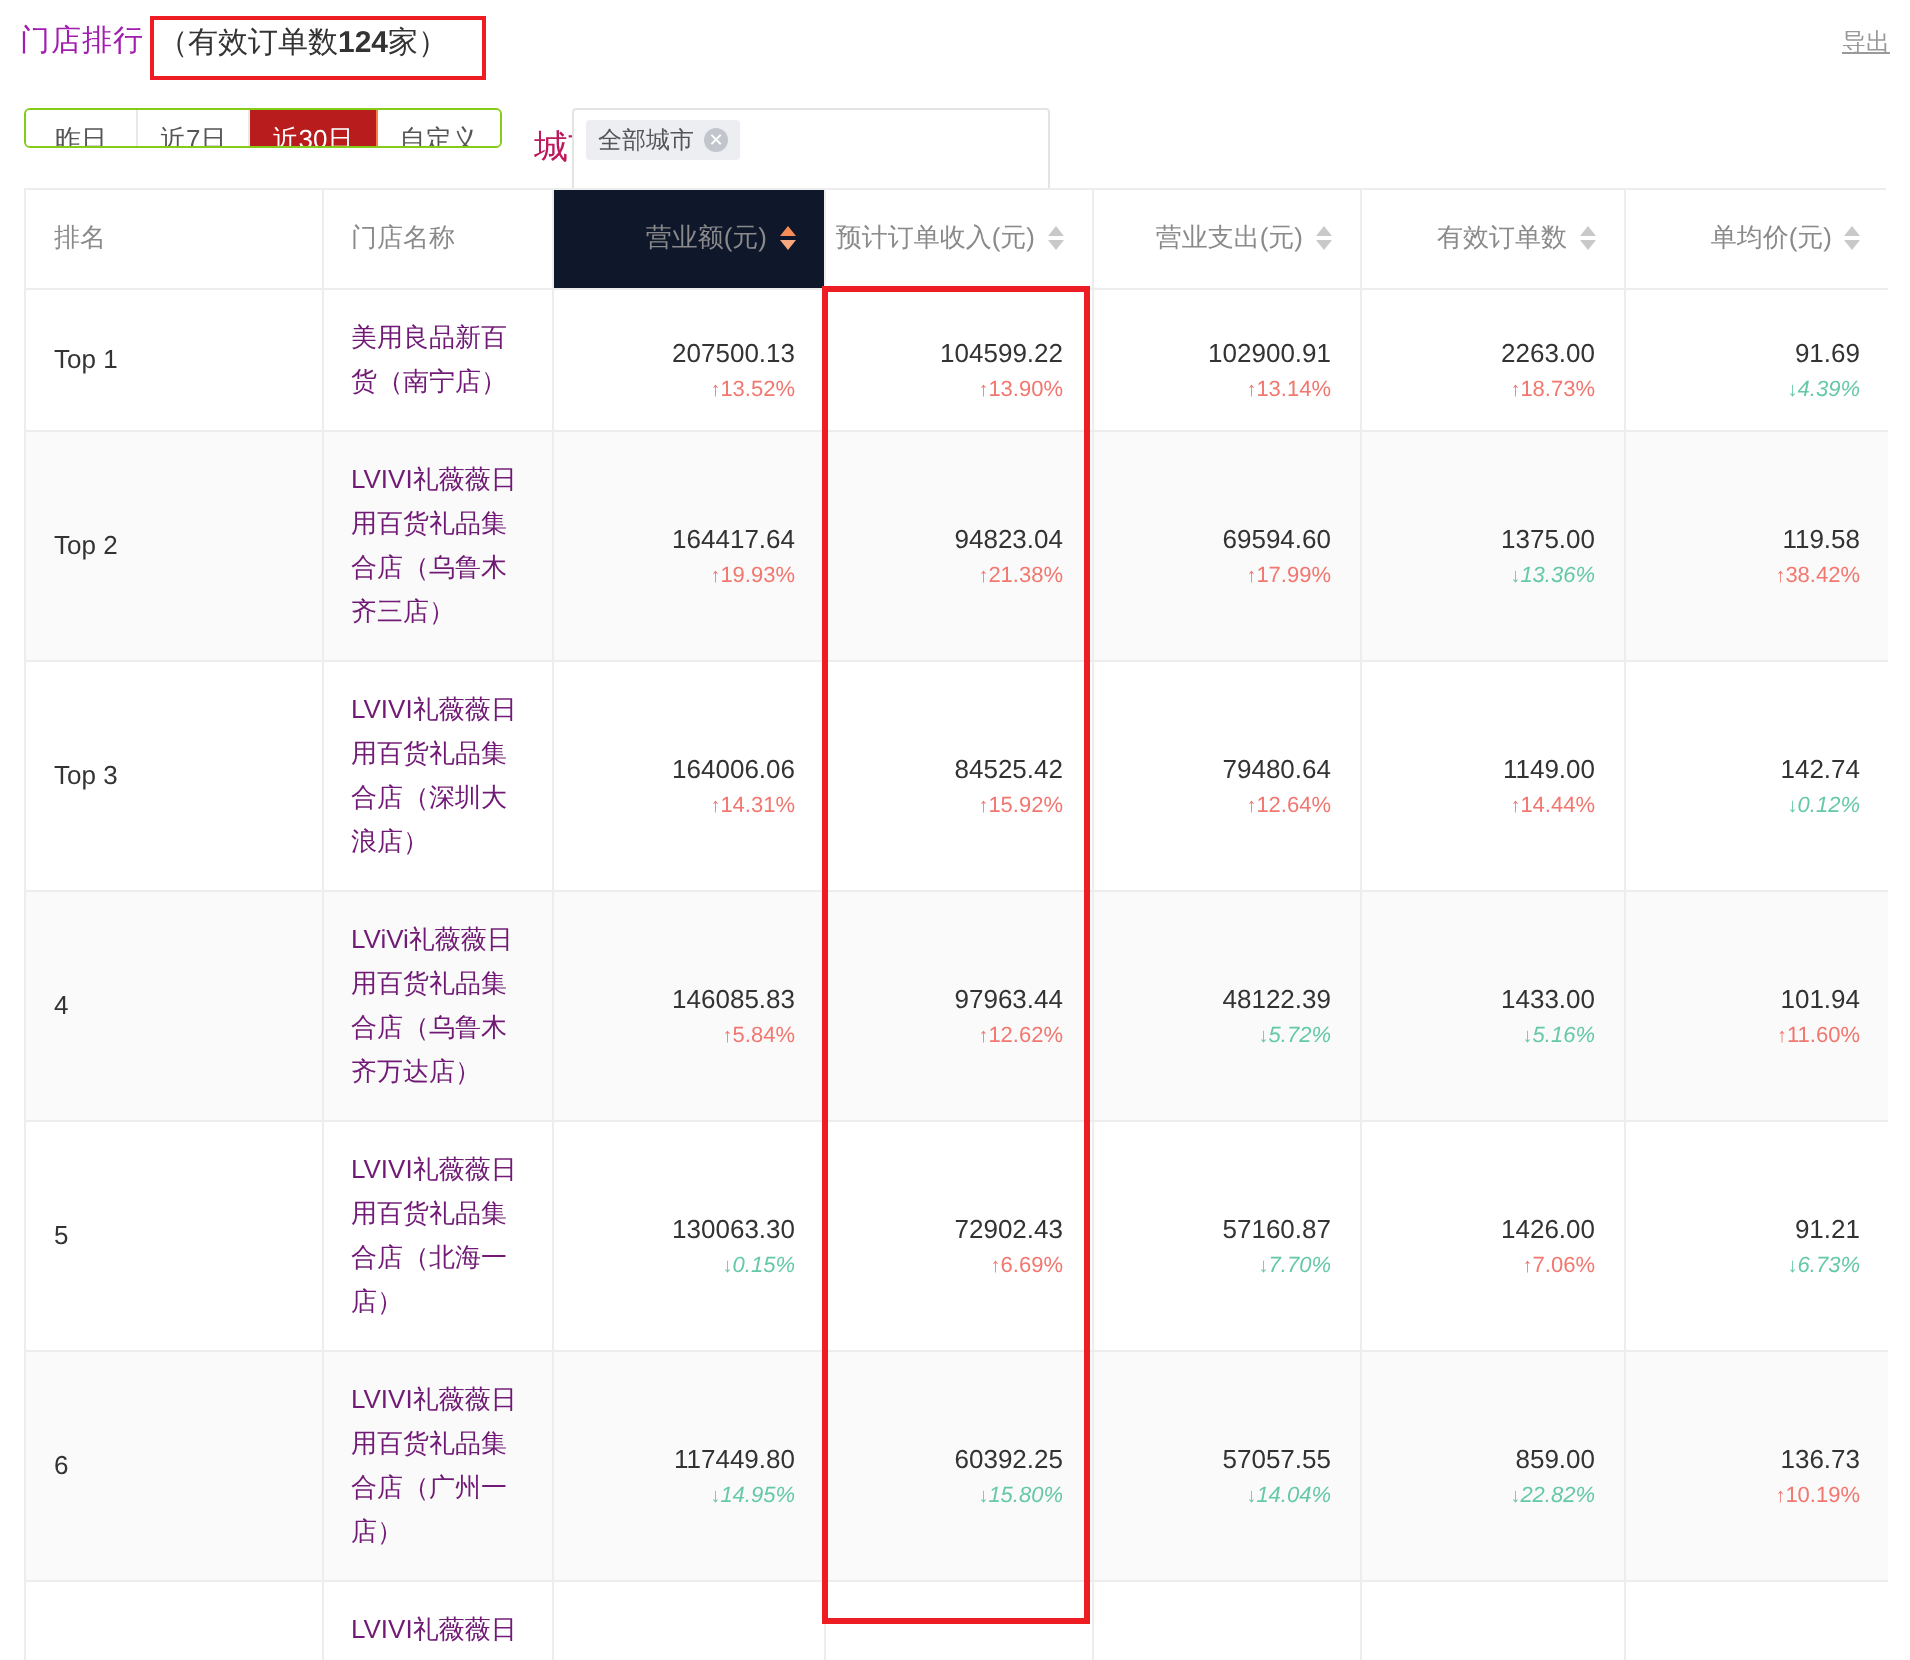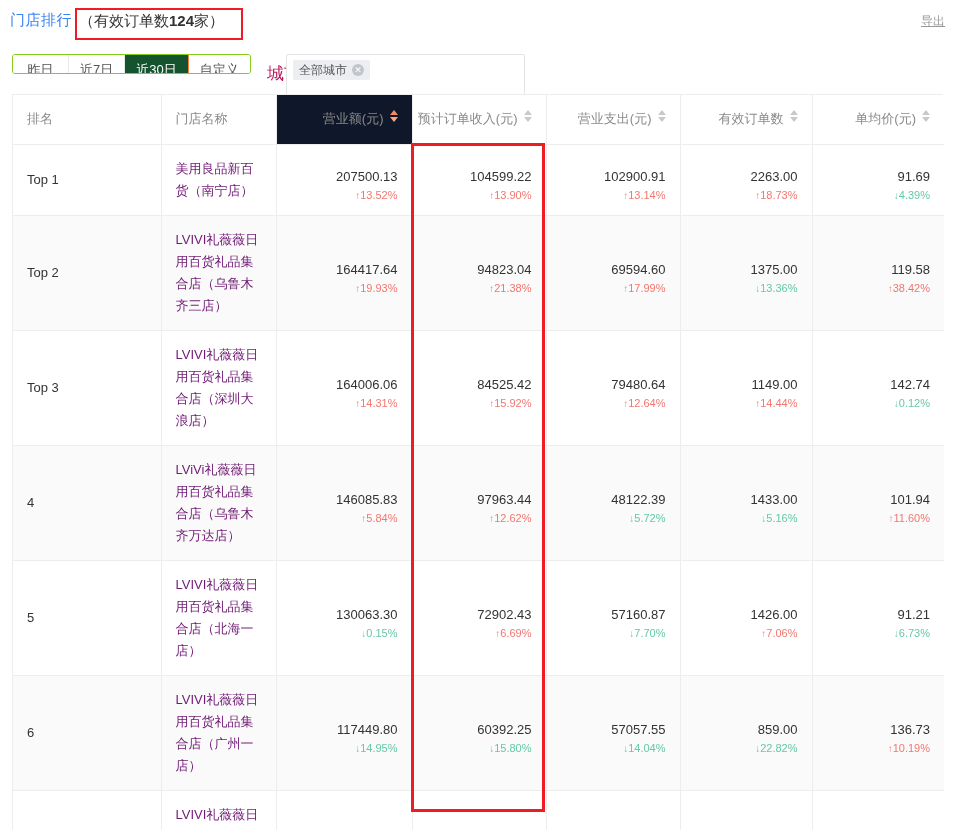--- a/index.html
+++ b/index.html
@@ -12,21 +12,21 @@
     overflow: hidden;
   }
   .page { position: relative; width: 955px; height: 830px; }
 
   
   .title-row {
     position: absolute; left: 0; top: 0; width: 955px; height: 48px;
   }
   .title-text {
     position: absolute; left: 10px; top: 11px;
-    font-size: 15px; color: #3b82f6; letter-spacing: .5px;
+    font-size: 15px; color: #a21caf; letter-spacing: .5px;
     white-space: nowrap;
   }
   .title-sub {
     position: absolute; left: 79px; top: 12px;
     font-size: 15px; color: #333; white-space: nowrap;
   }
   .title-sub b { font-weight: bold; }
   .redbox-title {
     position: absolute; left: 75px; top: 8px; width: 168px; height: 32px;
     border: 2px solid #ee1c23; background: transparent; pointer-events: none;
@@ -47,21 +47,21 @@
     border: 1px solid #84cc16; border-radius: 3px; overflow: hidden;
     background: #fff;
   }
   .seg-btn {
     min-width: 56px; padding: 0 11px; height: 30px; line-height: 30px;
     font-size: 13px; color: #555; text-align: center;
     border-right: 1px solid #e8e8e8; cursor: pointer; background: #fff;
     white-space: nowrap;
   }
   .seg-btn:last-child { border-right: none; }
-  .seg-btn.active { background: #14532d; color: #fff; border-right-color: #fa8142; }
+  .seg-btn.active { background: #b91c1c; color: #fff; border-right-color: #fa8142; }
 
   .city-label {
     position: absolute; left: 267px; top: 12px;
     font-size: 17px; color: #be185d; white-space: nowrap;
   }
   .city-select {
     position: absolute; left: 286px; top: 4px; width: 239px; height: 44px;
     border: 1px solid #e4e4e4; background: #fff; border-radius: 2px;
   }
   .city-tag {
@@ -87,21 +87,21 @@
     border-bottom: 1px solid #ededed;
     padding: 0;
   }
   table.rank th:last-child, table.rank td:last-child { border-right: none; }
   table.rank tr:last-child td { border-bottom: none; }
 
   thead th {
     height: 49px; font-weight: normal; font-size: 13px; color: #8a8a8a;
     background: #fff; vertical-align: middle;
   }
-  th .th-in { padding: 0 14px; display: flex; white-space: nowrap; }
+  th .th-in { padding: 0 14px; display: flex; align-items: center; white-space: nowrap; }
   th.col-rank .th-in, th.col-name .th-in { justify-content: flex-start; }
   th.num .th-in { justify-content: flex-end; }
   th.sorted-col { background: #0f172a; }
 
   .sorter {
     display: inline-flex; flex-direction: column; margin-left: 6px;
     line-height: 0;
   }
   .sorter i {
     display: block; width: 0; height: 0; border-left: 4px solid transparent;
@@ -117,21 +117,21 @@
 
   .cell-rank { padding: 0 14px; font-size: 13px; color: #333; }
   .cell-name { padding: 13px 14px; font-size: 13px; color: #701a75; line-height: 22px; }
   .cell-num {
     padding: 0 14px; text-align: right;
     font-size: 13px; color: #333; line-height: 17px;
   }
   .cell-num .val { display: block; margin-top: 12px; }
   .cell-num .delta { display: block; font-size: 11px; margin-top: 2px; white-space: nowrap; }
   .delta.up { color: #f2776f; }
-  .delta.down { color: #66c9a6; }
+  .delta.down { color: #66c9a6; font-style: italic; }
   .arrow { font-size: 10px; }
 
   
   .redbox-col {
     position: absolute; left: 411px; top: 143px;
     width: 134px; height: 669px;
     border: 3px solid #ee1c23; pointer-events: none; background: transparent;
   }
 </style>
 </head>

